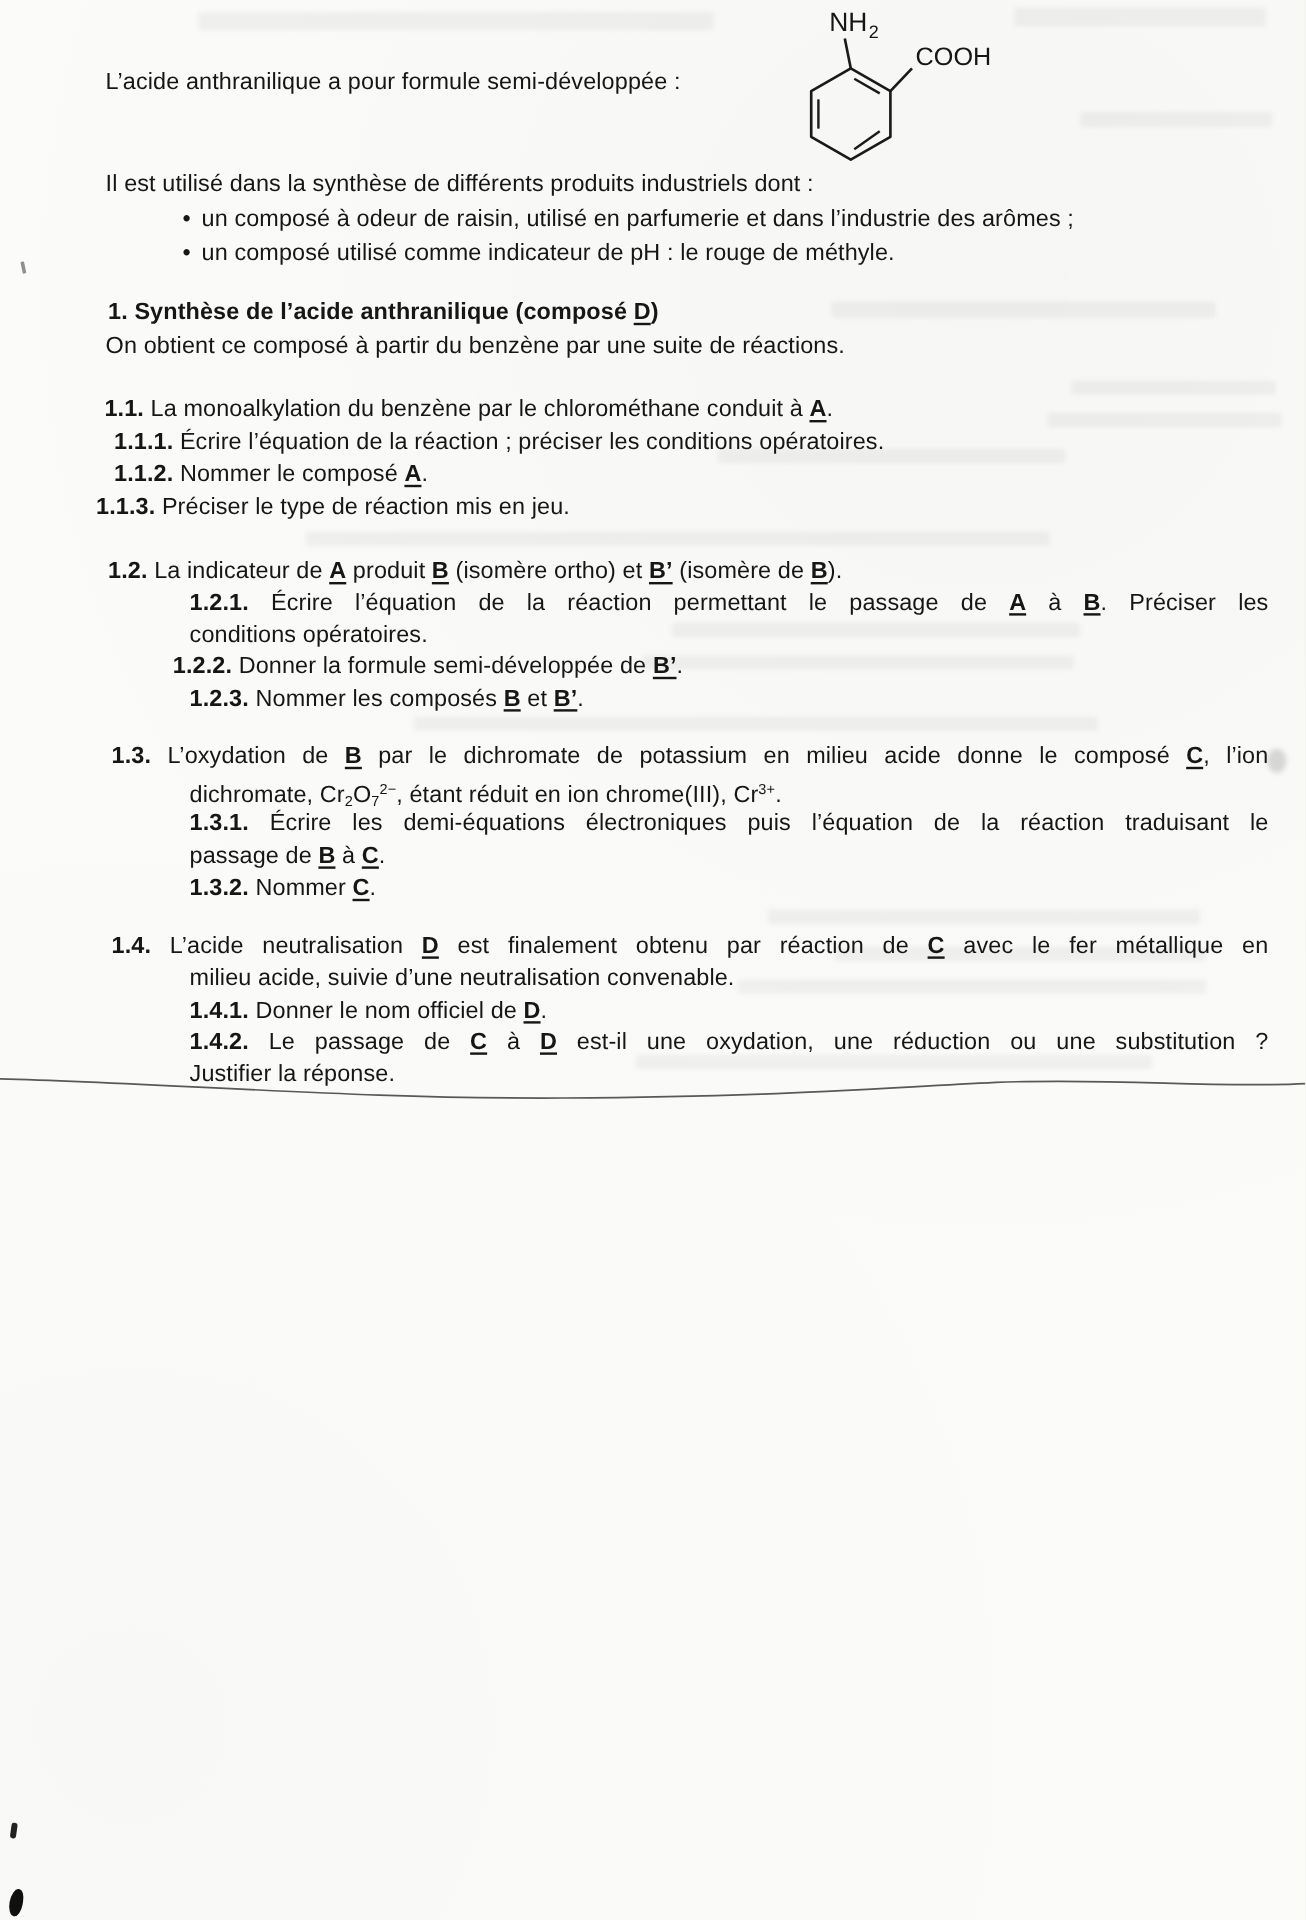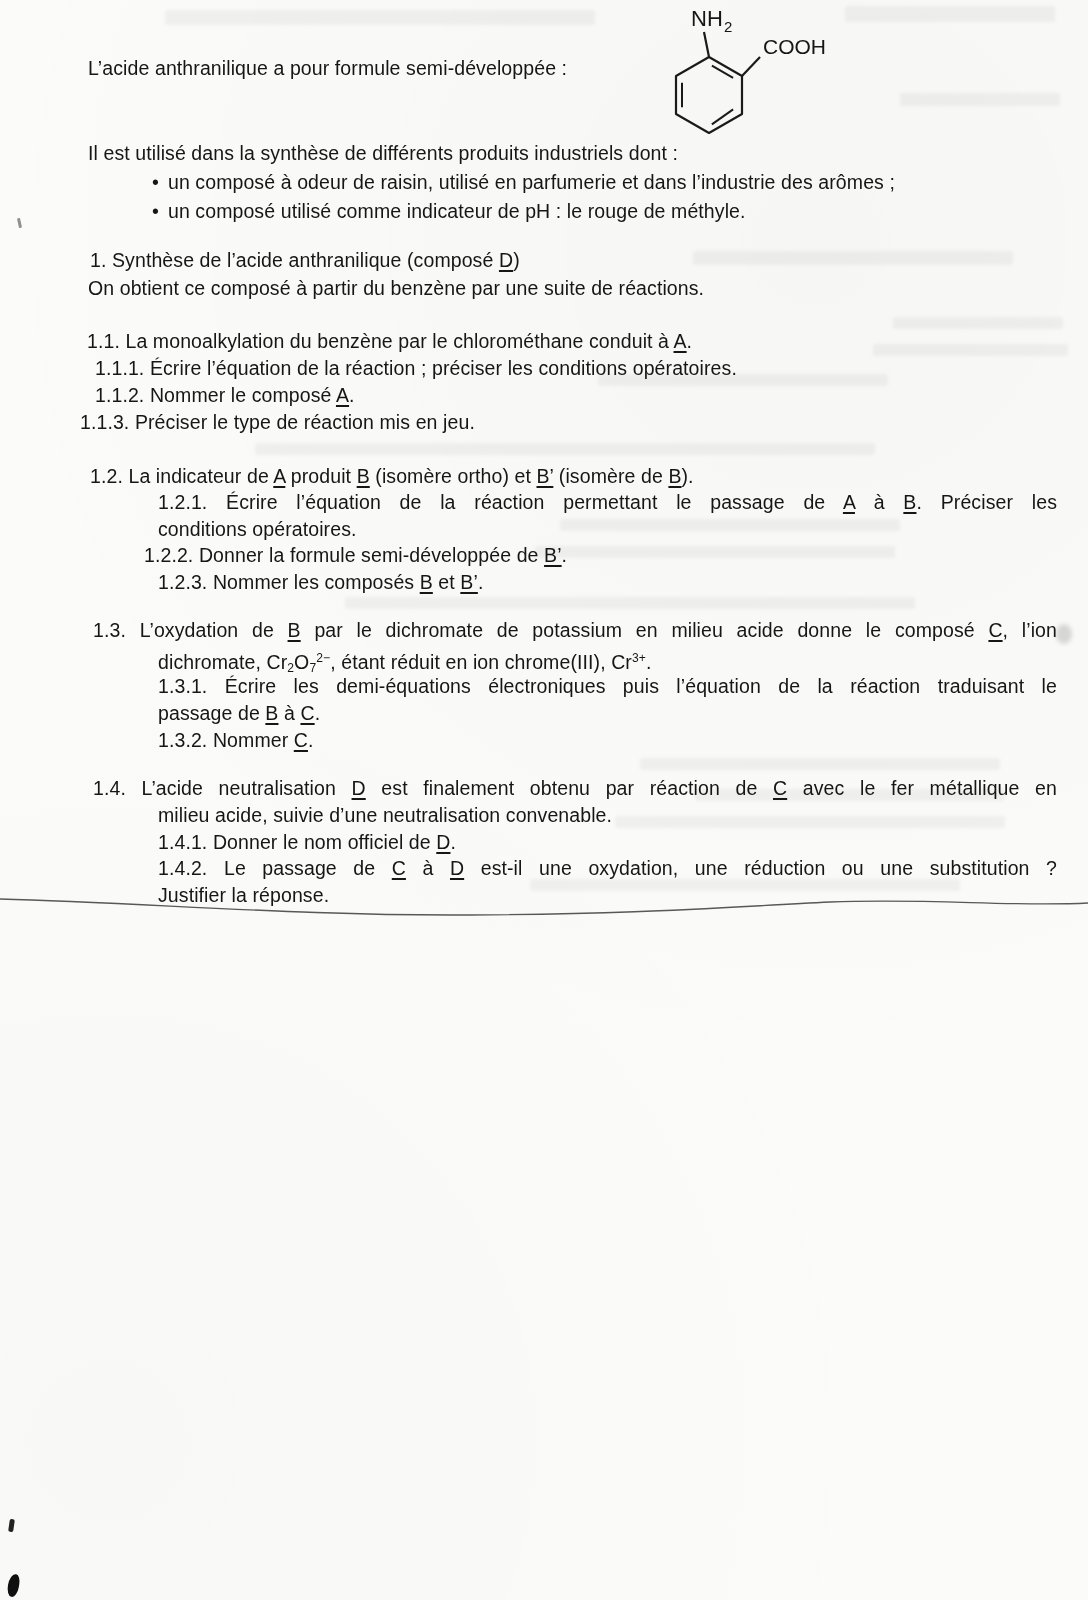--- a/index.html
+++ b/index.html
@@ -21,21 +21,21 @@
     line-height: 26px;
     white-space: nowrap;
     letter-spacing: 0.1px;
     text-align: center;
   }
   .just {
     white-space: normal;
     text-align: justify;
     text-align-last: justify;
   }
-  .seg-b { font-weight: 400; }
+  .seg-b { font-weight: 700; }
   .seg-u { text-decoration: underline; text-decoration-thickness: 2px; text-underline-offset: 2.5px; }
   .sub { font-size: 0.62em; vertical-align: -0.28em; }
   .sup { font-size: 0.62em; vertical-align: 0.55em; }
   .bullet-glyph { display: inline-block; margin-right: 9px; }
   .structure { position: absolute; left: 630px; top: 0; }
   .divider { position: absolute; left: 0; top: 890px; }
   .ghost {
     position: absolute;
     background: rgba(110,110,110,0.075);
     filter: blur(1.6px);

